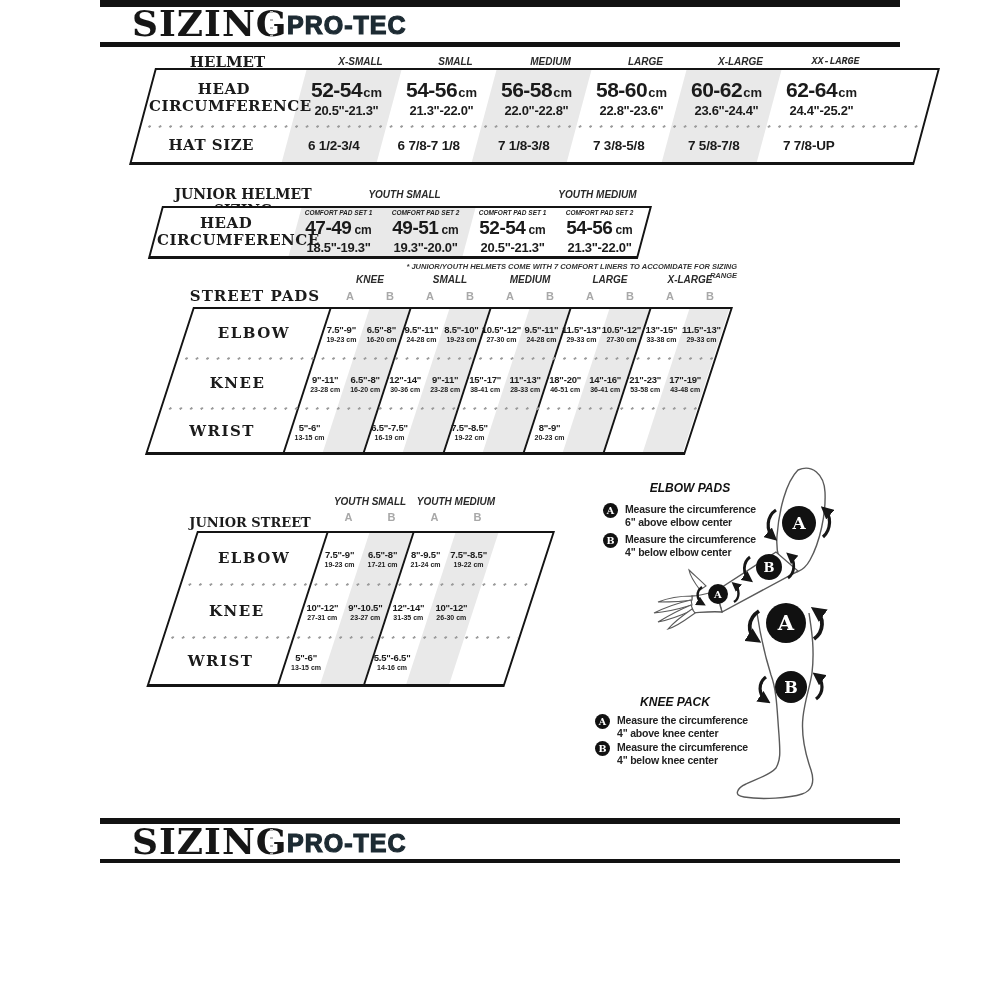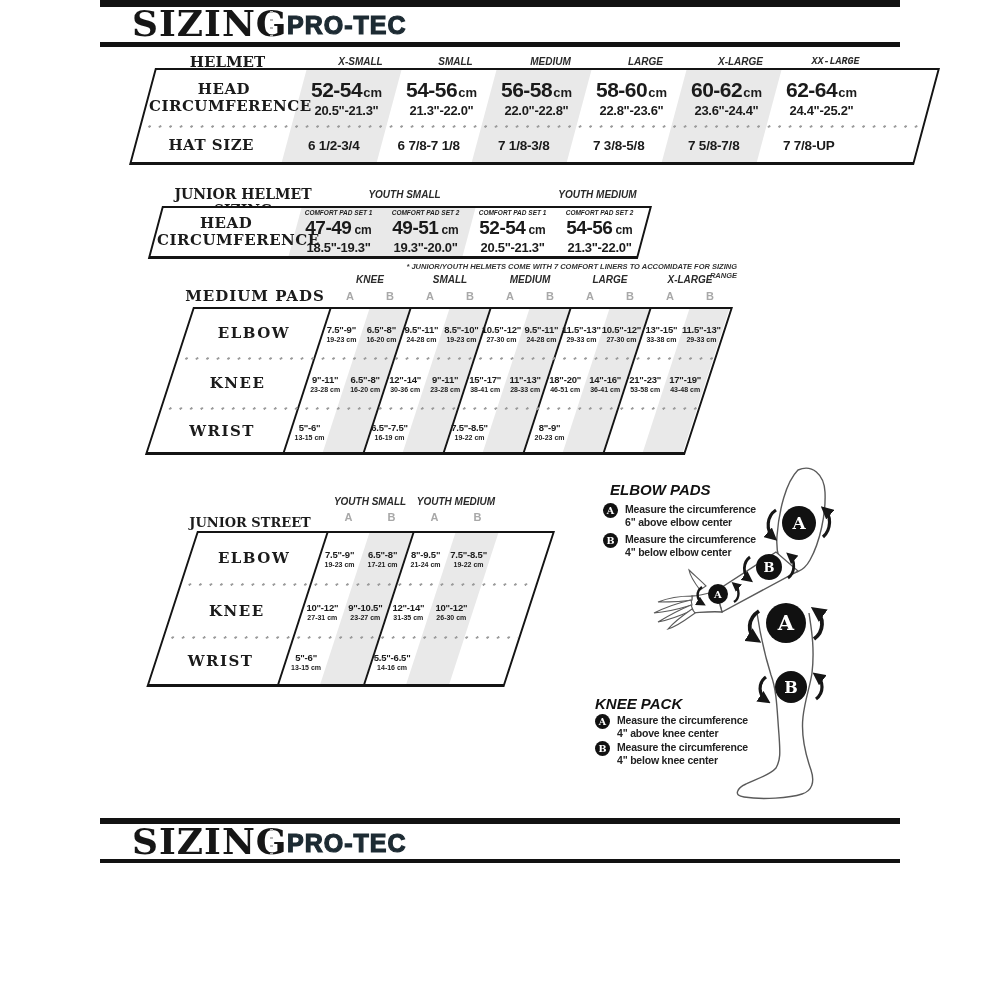--- a/index.html
+++ b/index.html
@@ -27,21 +27,21 @@
   .cmval{font-size:21px;font-weight:bold;letter-spacing:-0.5px;}
   .cmunit{font-size:13px;font-weight:bold;margin-left:1px;}
   .jr .cmunit{margin-left:3px;font-size:12px;}
   .jr .cmval{font-size:19px;}
   .inval{font-size:13px;font-weight:bold;letter-spacing:-0.3px;margin-top:1px;}
   .hatval{font-size:13.5px;font-weight:bold;letter-spacing:-0.2px;}
   .setlbl{font-size:6.5px;font-weight:bold;font-style:italic;color:#222;margin-bottom:1px;letter-spacing:0;}
   .padin{font-size:9.5px;font-weight:bold;letter-spacing:-0.2px;white-space:nowrap;}
   .padcm{font-size:7px;font-weight:bold;margin-top:1px;white-space:nowrap;}
   .footnote{font-size:7.5px;font-weight:bold;font-style:italic;color:#333;text-align:right;}
-  .mtitle{font-size:15px;font-weight:bold;font-style:italic;text-align:left;color:#111;}
+  .mtitle{font-size:12px;font-weight:bold;font-style:italic;text-align:center;color:#111;}
   .mitem{position:absolute;display:flex;}
   .bullet{width:15px;height:15px;border-radius:50%;background:#111;color:#fff;font-size:9.5px;font-weight:bold;display:flex;align-items:center;justify-content:center;font-family:"DejaVu Serif",serif;flex:0 0 15px;margin-right:7px;margin-top:0px;}
   .mline{font-size:10.5px;font-weight:bold;color:#222;line-height:13px;letter-spacing:-0.2px;white-space:nowrap;}
   svg text{font-family:"DejaVu Serif",serif;font-weight:bold;fill:#fff;}
 </style>
 </head>
 <body>
 
 <div>
   <div class="abs rule" style="left:100px;top:0;width:800px;height:7px;"></div>
@@ -177,21 +177,21 @@
             <div class="setlbl">COMFORT PAD SET 2</div>
             <div><span class="cmval">54-56</span><span class="cmunit">cm</span></div>
             <div class="inval">21.3"-22.0"</div>
           </div>
         </div>
     </div>
   </div>
 </div>
 <div class="abs footnote" style="left:400px;top:262px;width:337px;">* JUNIOR/YOUTH HELMETS COME WITH 7 COMFORT LINERS TO ACCOMIDATE FOR SIZING RANGE</div>
 
-<div class="abs sectitle" style="left:185px;top:287px;width:140px;font-size:15px;letter-spacing:1px;">MEDIUM PADS</div>
+<div class="abs sectitle" style="left:185px;top:287px;width:140px;font-size:15px;letter-spacing:1px;">STREET PADS</div>
 <div class="abs" style="left:330px;top:274px;width:400px;display:flex;">
   <div class="ghead" style="width:80px;">KNEE</div>
   <div class="ghead" style="width:80px;">SMALL</div>
   <div class="ghead" style="width:80px;">MEDIUM</div>
   <div class="ghead" style="width:80px;">LARGE</div>
   <div class="ghead" style="width:80px;">X-LARGE</div>
 </div>
 <div class="abs" style="left:330px;top:290px;width:400px;display:flex;">
   <div class="abletter" style="width:40px;">A</div>
   <div class="abletter" style="width:40px;">B</div>

